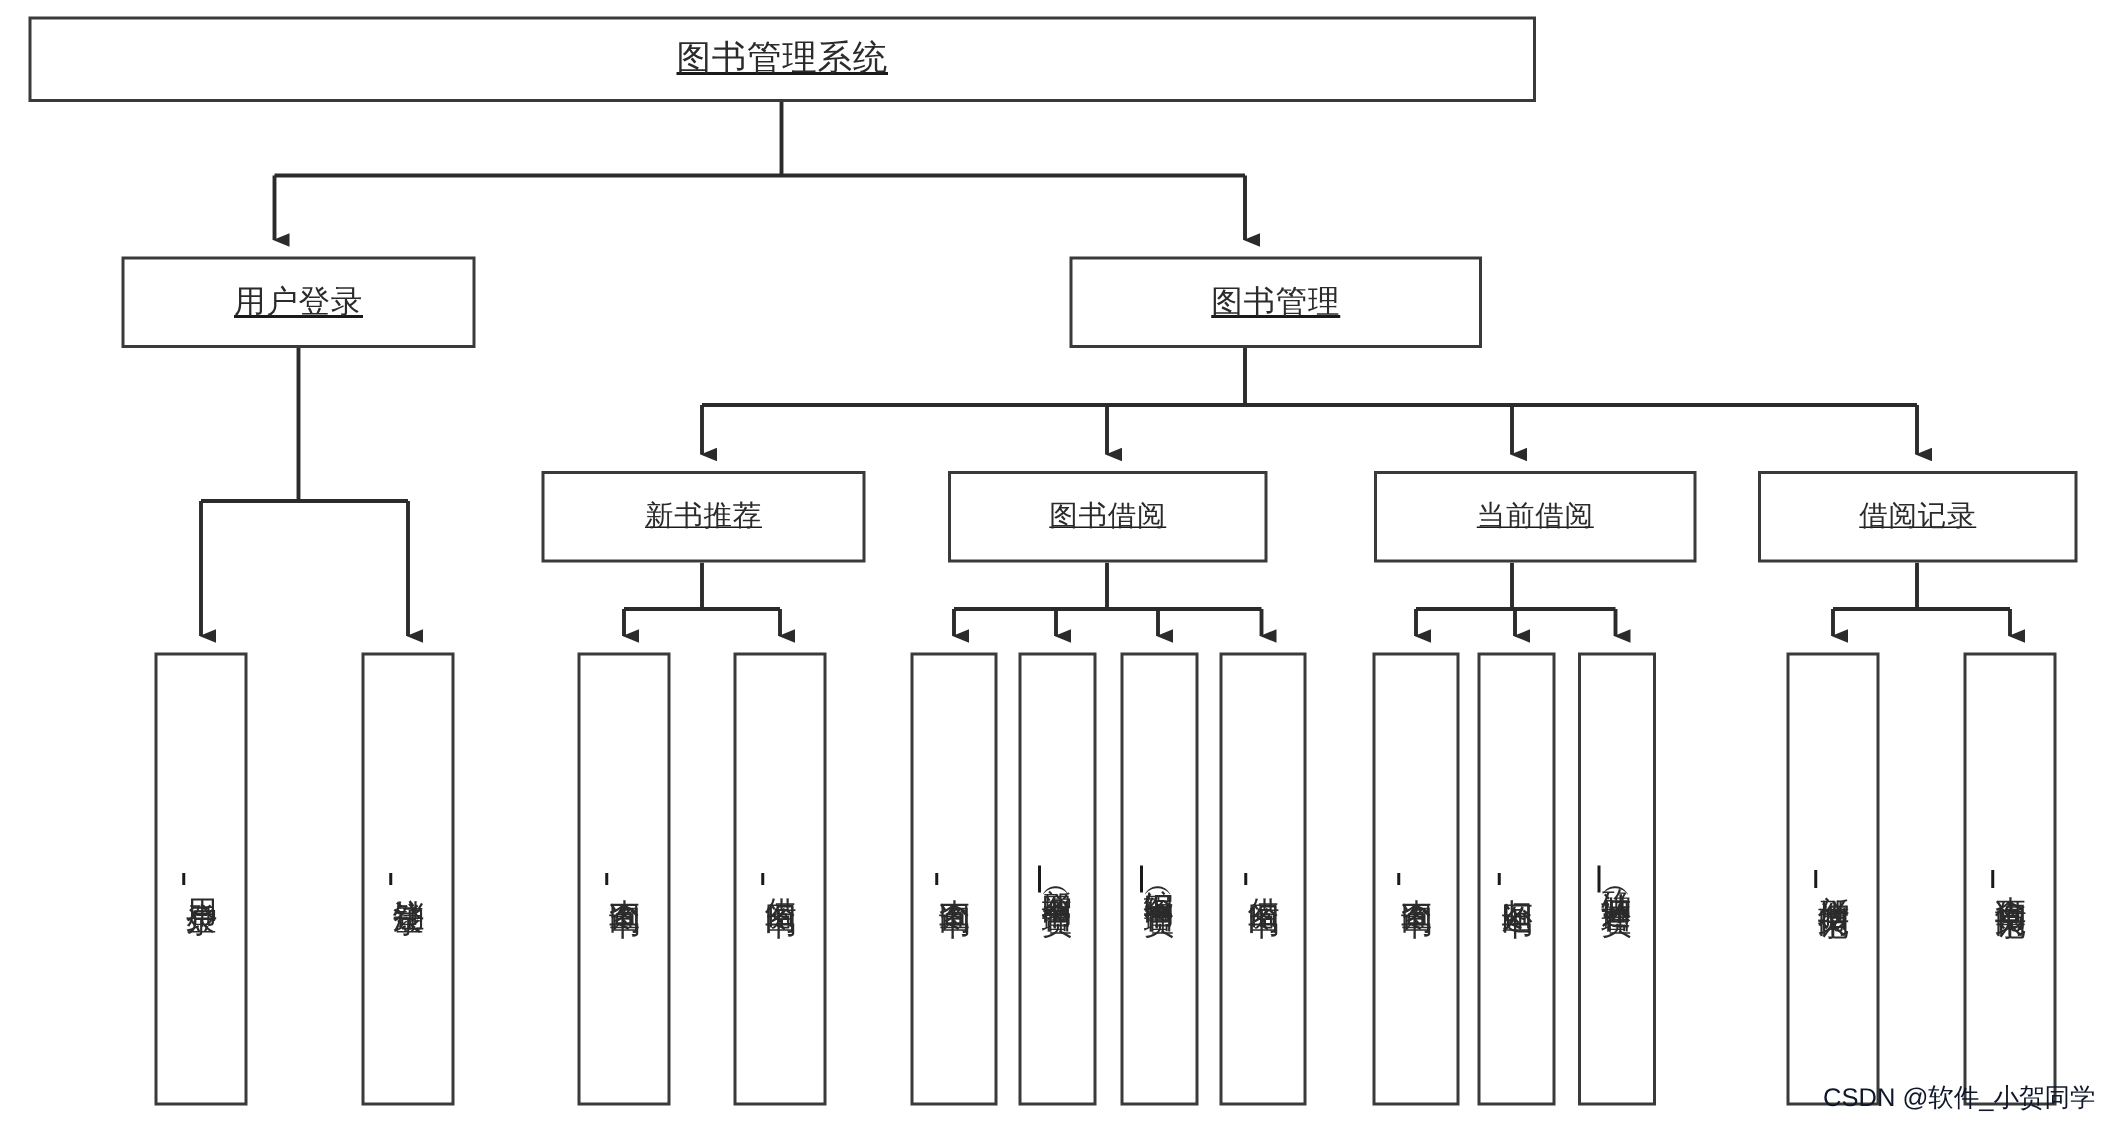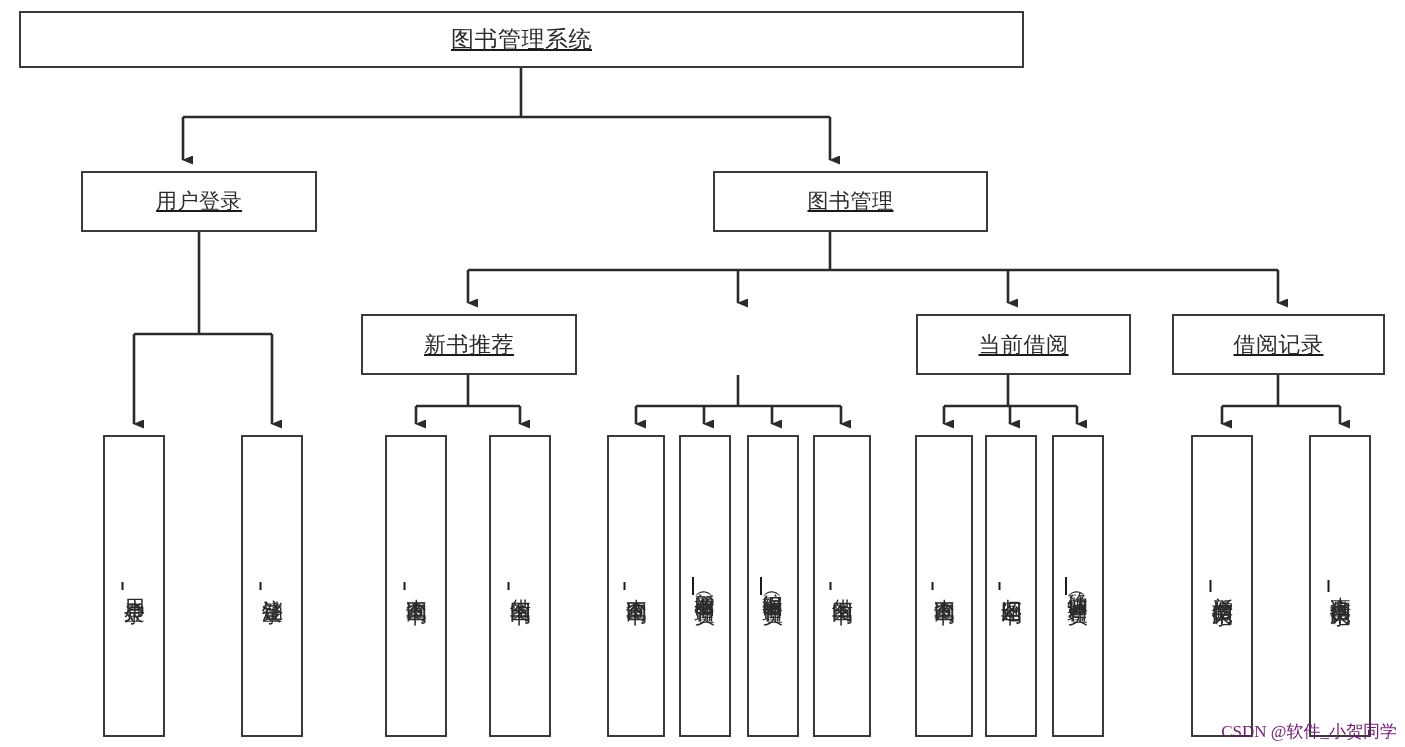--- a/index.html
+++ b/index.html
@@ -63,21 +63,21 @@
     height: 61px;
   }
   .node.level1 .node-label {
     font-size: 21px;
   }
   
   .node.level2 {
     height: 61px;
   }
   .node.level2 .node-label {
-    font-size: 22px;
+    font-size: 19px;
   }
   
   .node.leaf {
     top: 435px;
     height: 302px;
     align-items: center;
     justify-content: center;
     padding: 4px 0;
   }
   .node.leaf .node-label {
@@ -91,23 +91,23 @@
   .node.leaf.narrow .node-label {
     font-size: 20px;
   }
   
   #watermark {
     position: absolute;
     right: 8px;
     bottom: 4px;
     z-index: 5;
     font-size: 17px;
-    color: #701a75;
+    color: #0f172a;
     white-space: nowrap;
-    font-family: Liberation Serif, serif;
+    font-family: Liberation Sans, sans-serif;
   }
 </style>
 </head>
 <body>
 
 <div id="diagram-root">
 
   <svg id="connector-layer" viewBox="0 0 1405 747" width="1405" height="747" xmlns="http://www.w3.org/2000/svg">
     <defs>
       <marker id="arrow" markerWidth="9" markerHeight="11" refX="4.5" refY="10" orient="auto" markerUnits="userSpaceOnUse">
@@ -165,20 +165,23 @@
   <div class="node level1" style="left:81px; top:171px; width:236px;">
     <span class="node-label">用户登录</span>
   </div>
   <div class="node level1" style="left:713px; top:171px; width:275px;">
     <span class="node-label">图书管理</span>
   </div>
 
   <div class="node level2" style="left:361px; top:314px; width:216px;">
     <span class="node-label">新书推荐</span>
   </div>
+  <div class="node level2" style="left:632px; top:314px; width:213px;">
+    <span class="node-label">图书借阅</span>
+  </div>
   <div class="node level2" style="left:916px; top:314px; width:215px;">
     <span class="node-label">当前借阅</span>
   </div>
   <div class="node level2" style="left:1172px; top:314px; width:213px;">
     <span class="node-label">借阅记录</span>
   </div>
 
   <div class="node leaf" style="left:103px; width:62px;">
     <span class="node-label">用户登录</span>
   </div>

